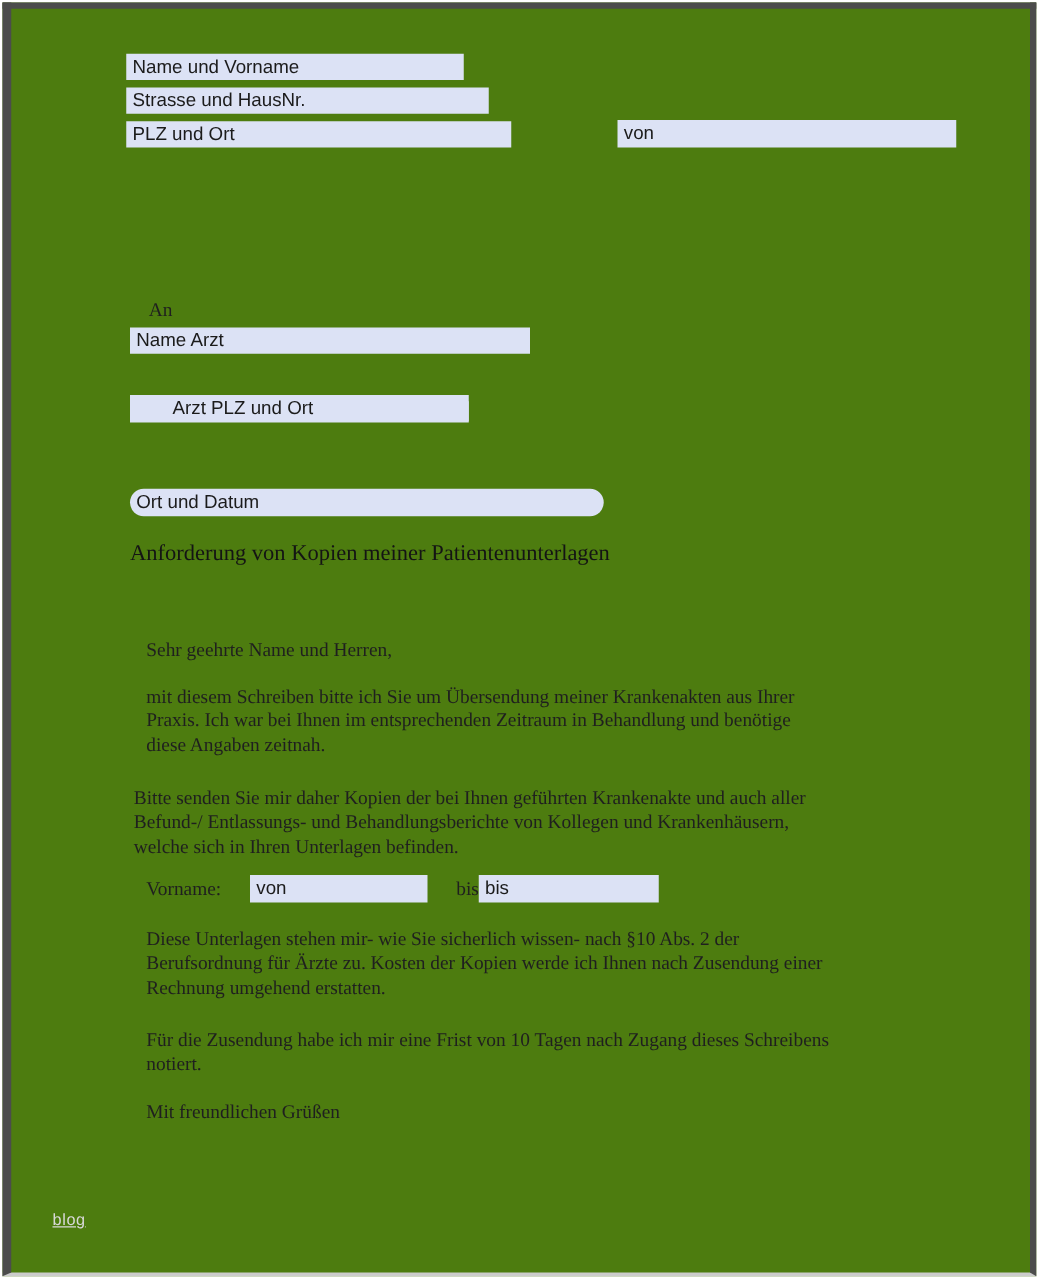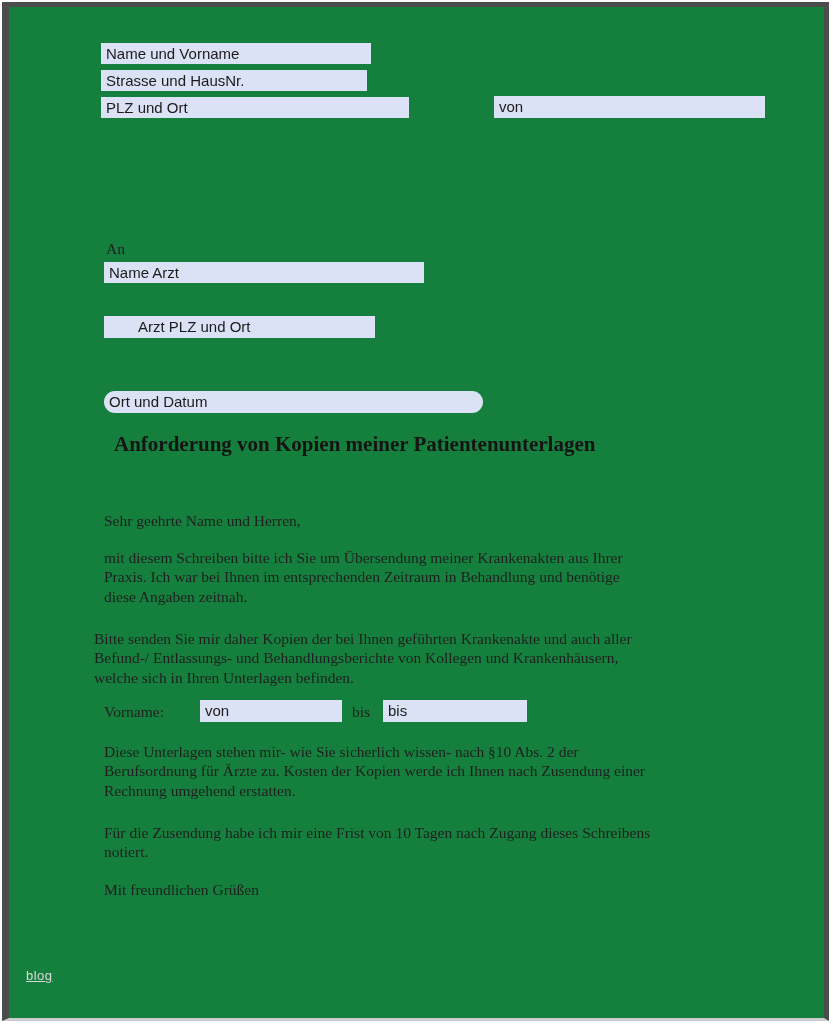--- a/index.html
+++ b/index.html
@@ -8,21 +8,21 @@
     background: #ffffff;
     position: relative;
     font-family: "Liberation Serif", serif;
     overflow: hidden;
   }
   .page {
     position: absolute;
     left: 2px; top: 2px;
     width: 827px; height: 1019px;
     box-sizing: border-box;
-    background: #15803d;
+    background: #4d7c0f;
     border-top: 5px solid #4c4c4c;
     border-left: 7px solid #4c4c4c;
     border-right: 5px solid #4c4c4c;
     border-bottom: 3px solid #cccccc;
     overflow: hidden;
   }
   .abs { position: absolute; }
   .field {
     background: #dce2f5;
     font-family: "Liberation Sans", sans-serif;
@@ -32,39 +32,39 @@
     box-sizing: border-box;
     overflow: hidden;
     white-space: nowrap;
   }
   .serif-text {
     font-family: "Liberation Serif", serif;
     font-size: 15.5px;
     color: #1f1f1f;
     line-height: 19.4px;
     white-space: pre;
+    margin-left: 13px;
   }
   .subject {
     font-family: "Liberation Serif", serif;
-    font-weight: bold;
-    font-size: 21px;
+    font-weight: normal;
+    font-size: 18px;
     color: #141414;
     white-space: nowrap;
-    margin-left: 10px;
   }
   .watermark {
     font-family: "Liberation Sans", sans-serif;
     font-size: 13px;
     color: #d9d9d9;
     letter-spacing: 0.5px;
   }
 
   
   .f-sender-name   { left: 92px;  top: 36px;  width: 270px; height: 21px; line-height: 21px; }
-  .f-sender-street { left: 92px;  top: 63px;  width: 266px; height: 21px; line-height: 21px; }
+  .f-sender-street { left: 92px;  top: 63px;  width: 290px; height: 21px; line-height: 21px; }
   .f-sender-city   { left: 92px;  top: 90px;  width: 308px; height: 21px; line-height: 21px; }
   .f-von           { left: 485px; top: 89px;  width: 271px; height: 22px; line-height: 22px; }
 
   
   .t-an            { left: 97px;  top: 232px; }
   .f-arzt-name     { left: 95px;  top: 255px; width: 320px; height: 21px; line-height: 21px; }
   .f-arzt-street   { left: 95px;  top: 282px; width: 271px; height: 17px; line-height: 21px; margin-top: 32px; }
   .f-arzt-city     { left: 95px;  top: 309px; width: 271px; height: 21px; line-height: 21px; padding-left: 34px; }
 
   
@@ -73,21 +73,21 @@
   .t-salutation    { left: 95px;  top: 504px; }
   .t-p1            { left: 95px;  top: 541px; }
   .t-p2            { left: 85px;  top: 622px; }
   .t-zeitraum      { left: 95px;  top: 695px; }
   .f-zeit-von      { left: 191px; top: 693px; width: 142px; height: 22px; line-height: 22px; }
   .t-bis           { left: 343px; top: 695px; }
   .f-zeit-bis      { left: 374px; top: 693px; width: 144px; height: 22px; line-height: 22px; }
   .t-p3            { left: 95px;  top: 735px; }
   .t-p4            { left: 95px;  top: 816px; }
   .t-closing       { left: 95px;  top: 873px; }
-  .t-watermark     { left: 17px;  top: 961px; text-decoration: underline; }
+  .t-watermark     { left: 33px;  top: 961px; text-decoration: underline; }
 </style>
 </head>
 <body>
 
 <div class="page">
 
   <div class="abs field f-sender-name">Name und Vorname</div>
   <div class="abs field f-sender-street">Strasse und HausNr.</div>
   <div class="abs field f-sender-city">PLZ und Ort</div>
   <div class="abs field f-von">von</div>

